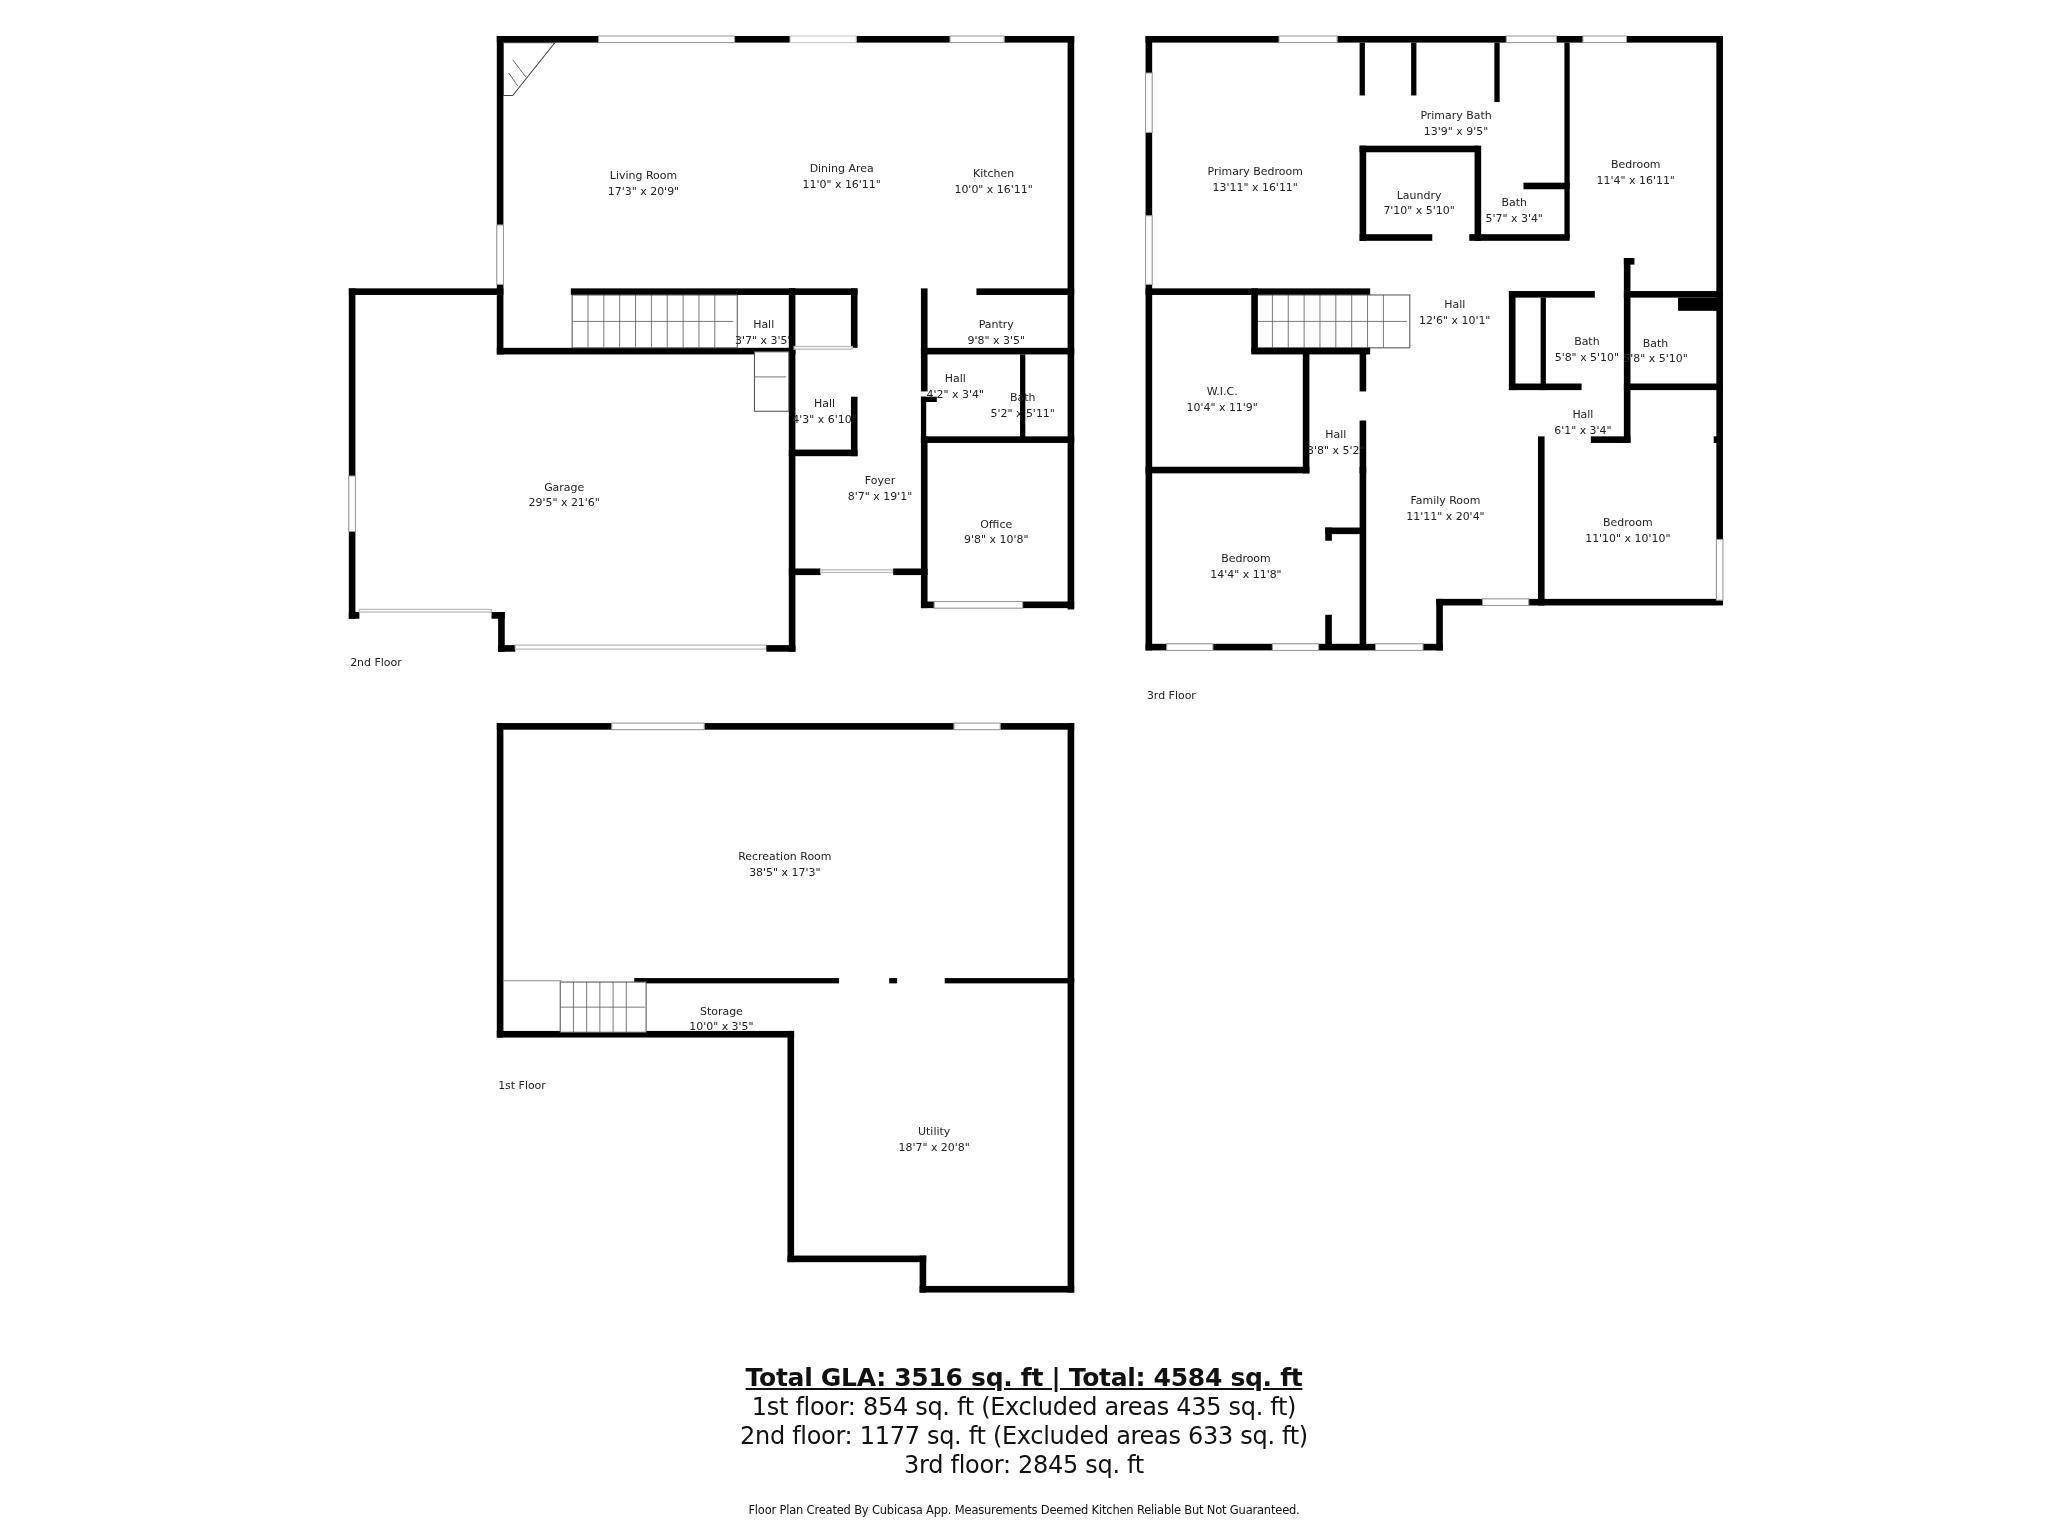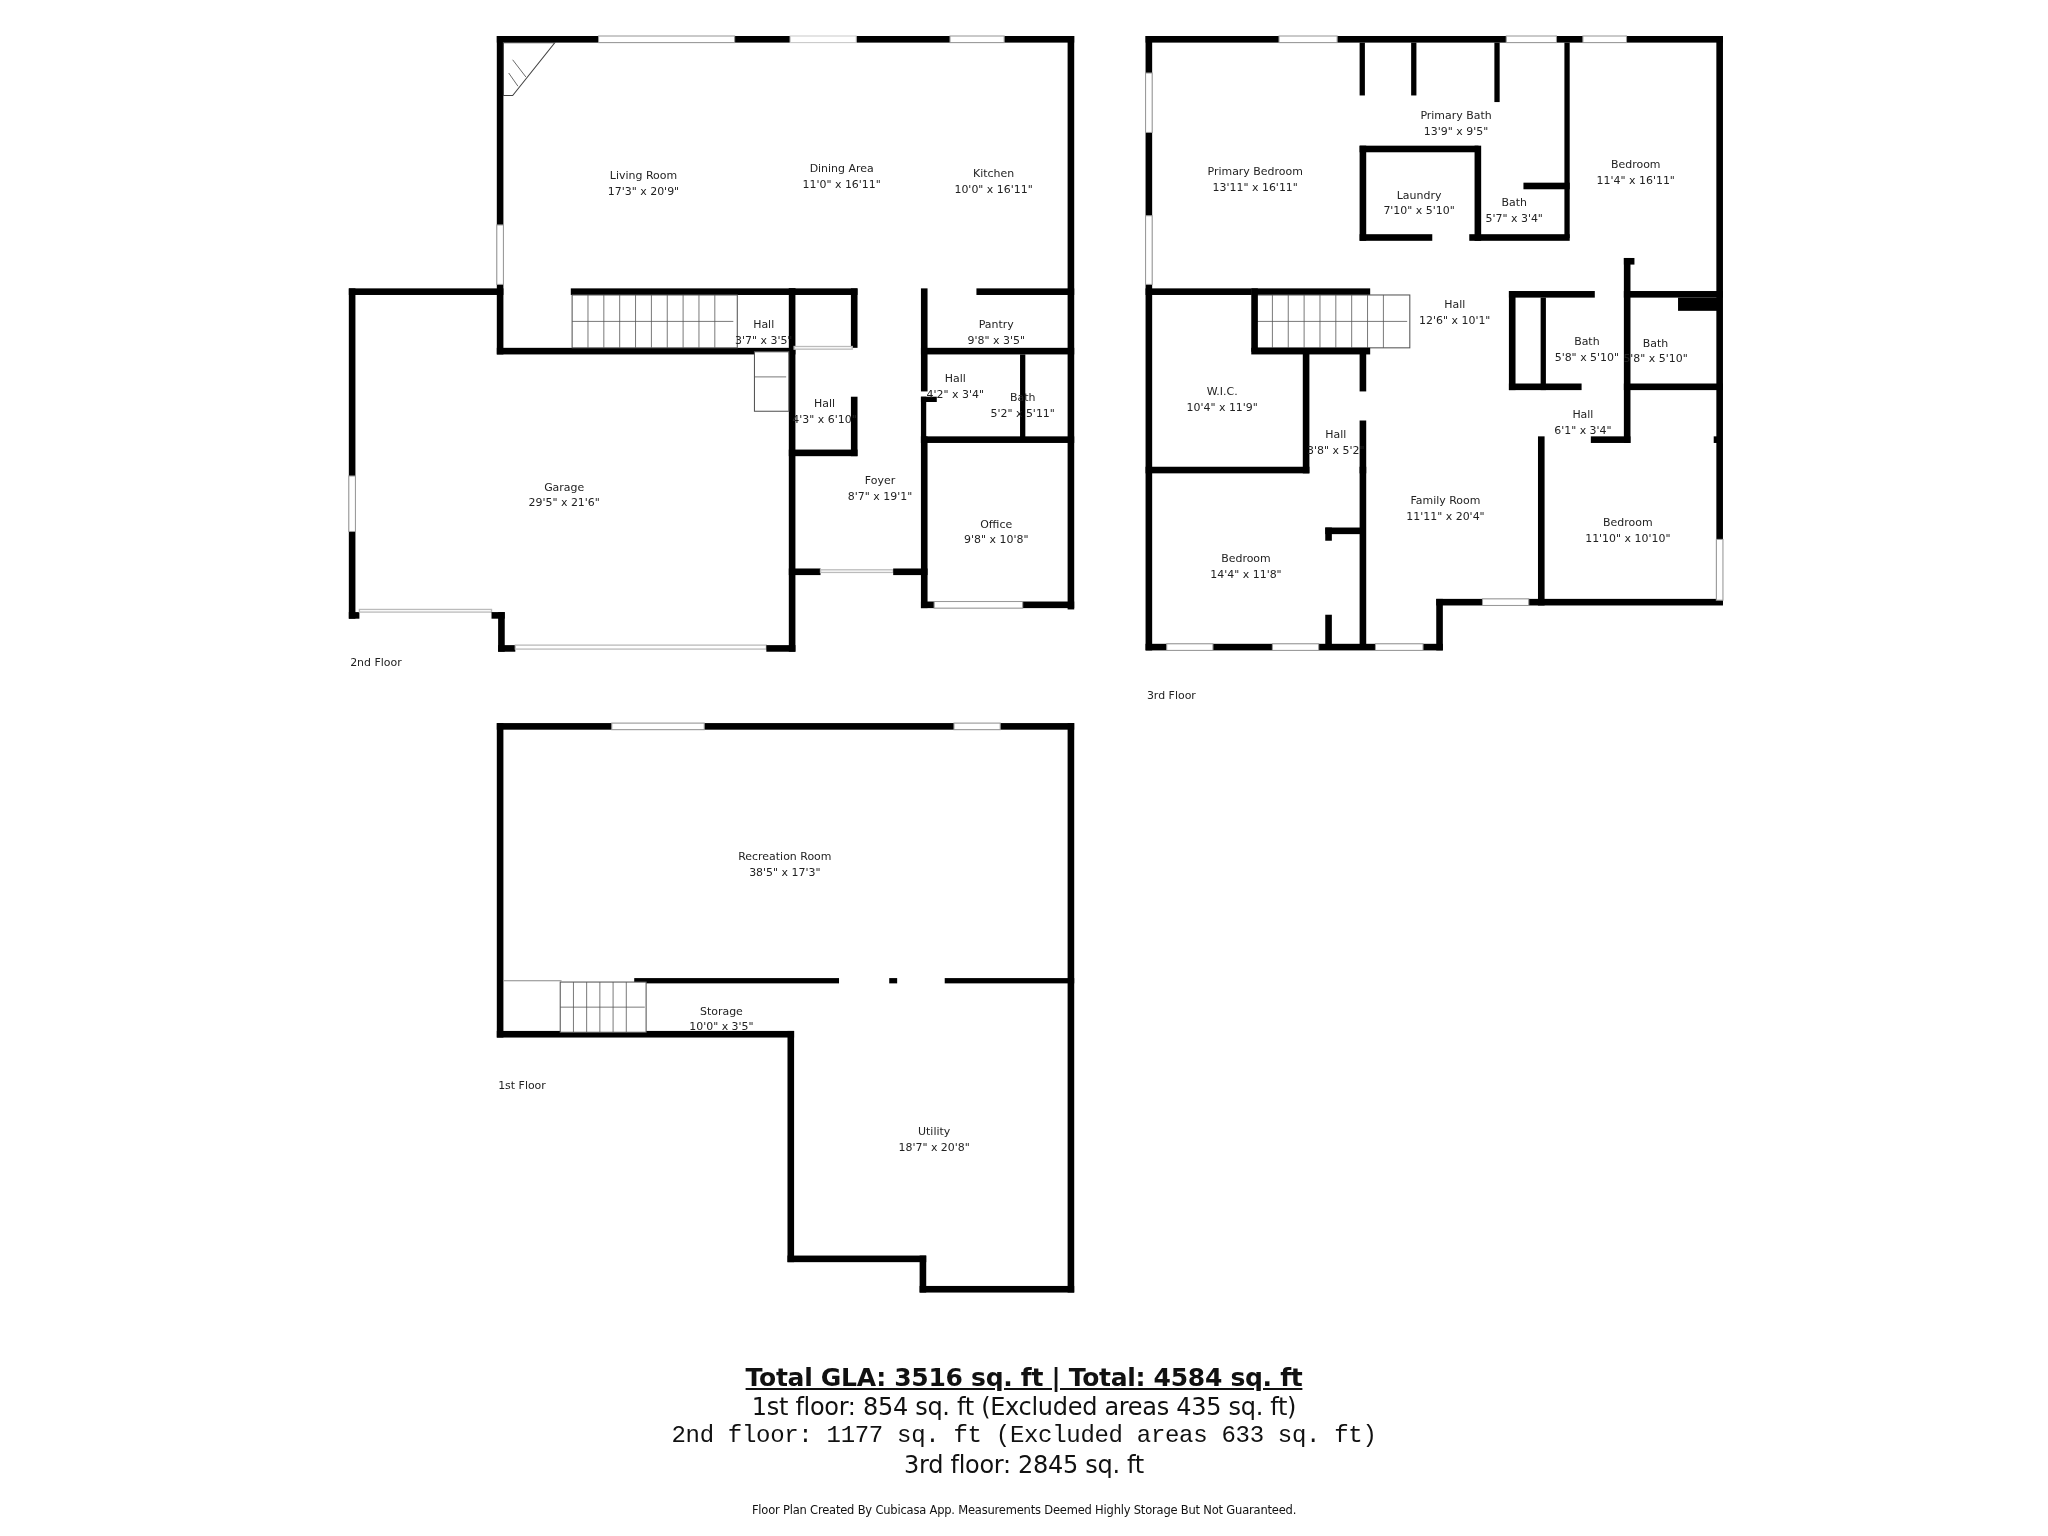--- a/index.html
+++ b/index.html
@@ -9,21 +9,21 @@
   .win{fill:#fff;stroke:#9a9a9a;stroke-width:0.8;}
   .door{stroke:#bbb;stroke-width:1;}
   .stair{fill:#fff;stroke:#555;stroke-width:0.8;}
   .rname{font-family:"DejaVu Sans",sans-serif;font-size:8.3px;fill:#222;text-anchor:middle;}
   .rdim{font-family:"DejaVu Sans",sans-serif;font-size:8.3px;fill:#222;text-anchor:middle;}
   .flabel{font-family:"DejaVu Sans",sans-serif;font-size:8.3px;fill:#222;}
   .summary{position:absolute;left:0;width:2048px;text-align:center;font-family:"DejaVu Sans",sans-serif;color:#111;}
   .summary .title{position:absolute;top:1363px;width:100%;font-weight:bold;font-size:25px;letter-spacing:-0.3px;text-decoration:underline;}
   .summary .line{position:absolute;width:100%;font-size:24px;letter-spacing:-0.3px;}
   .summary .l1{top:1393px;}
-  .summary .l2{top:1422px;font-family:Liberation Mono, monospace;}
+  .summary .l2{top:1422px;}
   .summary .l3{top:1451px;}
   .summary .disc{position:absolute;top:1503px;width:100%;font-size:11.5px;letter-spacing:-0.2px;}
 </style>
 </head>
 <body>
 
 <svg id="plan" viewBox="0 0 1550 1162" xmlns="http://www.w3.org/2000/svg">
 
   <g>
 
@@ -304,14 +304,14 @@
       <text class="rdim" x="707" y="871">18'7" x 20'8"</text>
     </g>
   </g>
 </svg>
 
 <div class="summary">
   <div class="title">Total GLA: 3516 sq. ft | Total: 4584 sq. ft</div>
   <div class="line l1">1st floor: 854 sq. ft (Excluded areas 435 sq. ft)</div>
   <div class="line l2">2nd floor: 1177 sq. ft (Excluded areas 633 sq. ft)</div>
   <div class="line l3">3rd floor: 2845 sq. ft</div>
-  <div class="disc">Floor Plan Created By Cubicasa App. Measurements Deemed Highly Storage But Not Guaranteed.</div>
+  <div class="disc">Floor Plan Created By Cubicasa App. Measurements Deemed Kitchen Reliable But Not Guaranteed.</div>
 </div>
 
 </body></html>

